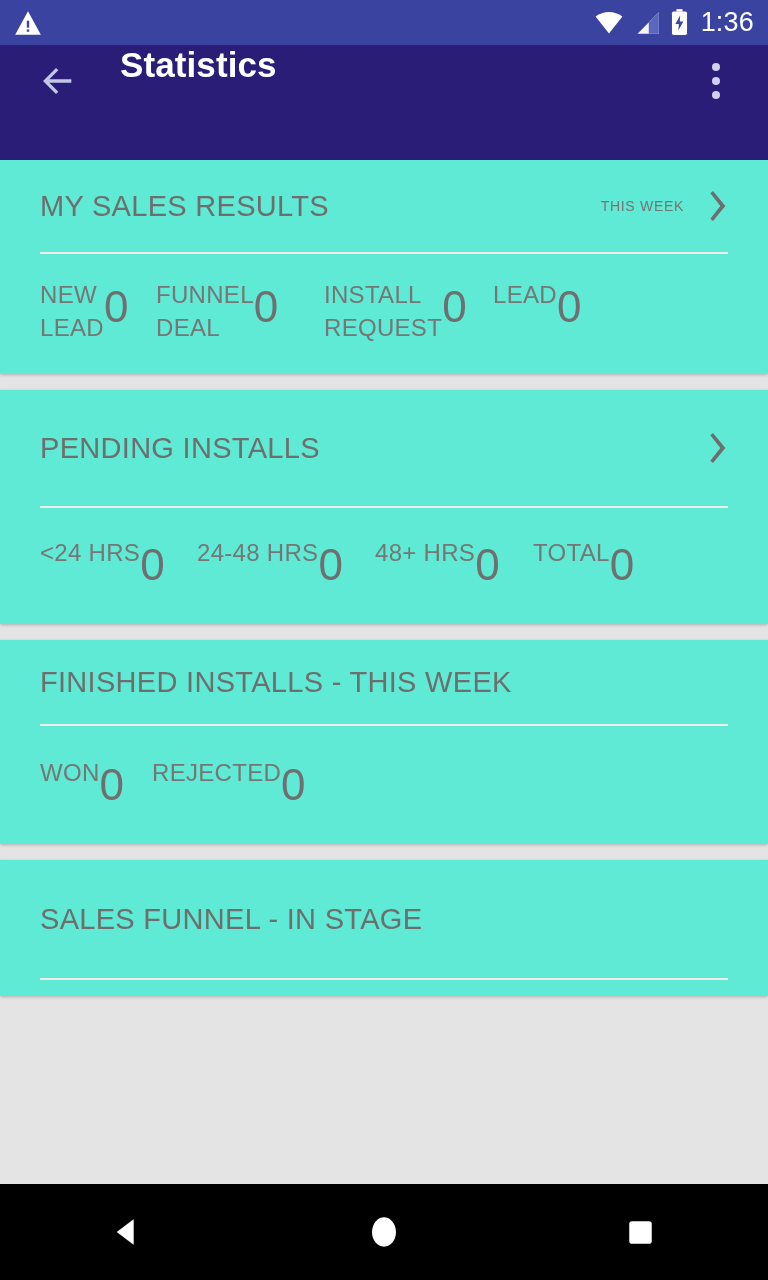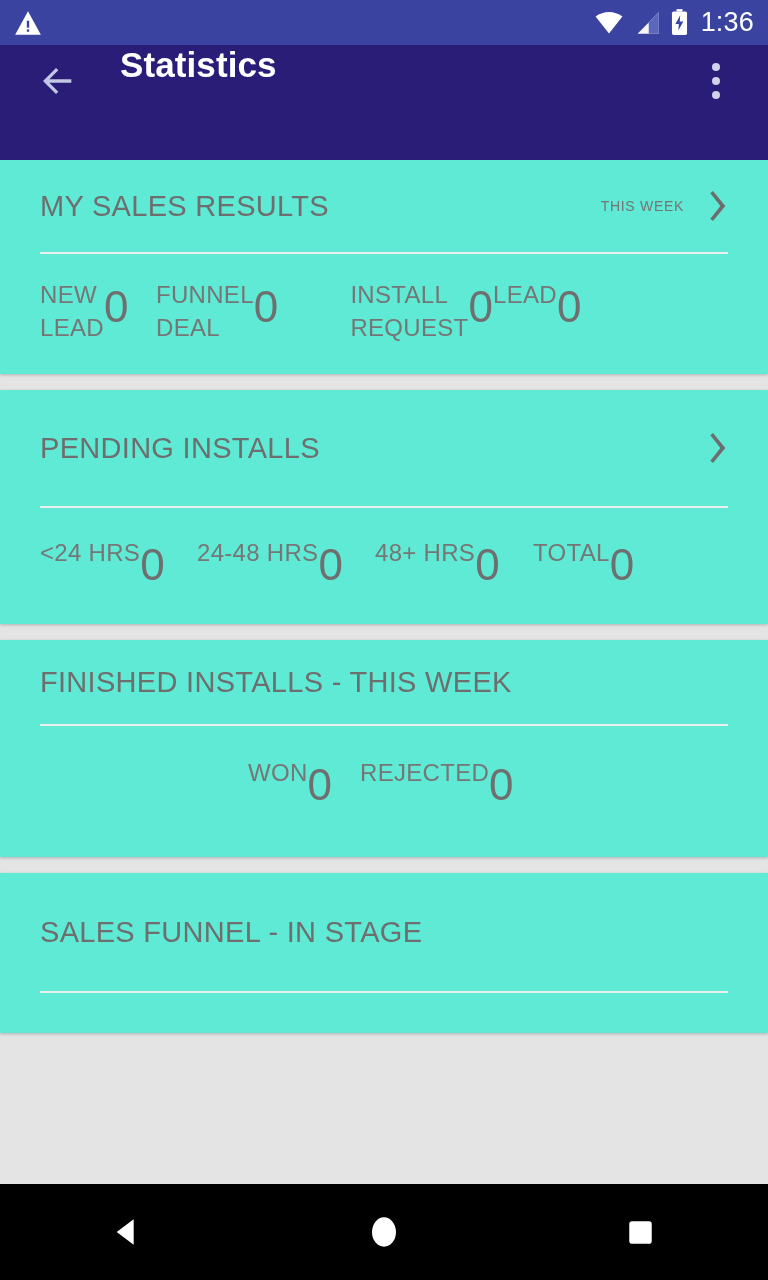--- a/index.html
+++ b/index.html
@@ -168,38 +168,38 @@
   .stat-value {
     font-size: 44px;
     color: #6f6f6f;
     line-height: 54px;
     margin-top: 2px;
   }
 
   
   .cols-sales .stat-col:nth-child(1) { margin-left: 40px; width: 116px; }
   .cols-sales .stat-col:nth-child(2) { width: 168px; }
-  .cols-sales .stat-col:nth-child(3) { width: 169px; justify-content: flex-end; }
+  .cols-sales .stat-col:nth-child(3) { width: 169px; }
   .cols-sales .stat-col:nth-child(4) { width: 160px; }
 
   .cols-pending .stat-col:nth-child(1) { margin-left: 40px; width: 157px; }
   .cols-pending .stat-col:nth-child(2) { width: 178px; }
   .cols-pending .stat-col:nth-child(3) { width: 158px; }
   .cols-pending .stat-col:nth-child(4) { width: 160px; }
 
   .cols-finished .stat-col:nth-child(1) { margin-left: 40px; width: 112px; }
   .cols-finished .stat-col:nth-child(2) { width: 200px; }
 
   .card-sales .stats-row { padding-top: 24px; padding-bottom: 30px; }
   .card-pending .card-header { height: 116px; }
   .card-pending .stats-row { padding-top: 28px; padding-bottom: 32px; }
   .card-finished .card-header { height: 84px; }
-  .card-finished .stats-row { padding-top: 30px; padding-bottom: 45px; justify-content: center; }
+  .card-finished .stats-row { padding-top: 30px; padding-bottom: 32px; }
   .card-funnel .card-header { height: 118px; }
-  .card-funnel { margin-bottom: 0; padding-bottom: 40px; }
+  .card-funnel { margin-bottom: 0; padding-bottom: 16px; }
 
   
   .nav-bar {
     position: absolute;
     bottom: 0; left: 0;
     width: 768px;
     height: 96px;
     background: #000000;
     display: flex;
     align-items: center;

